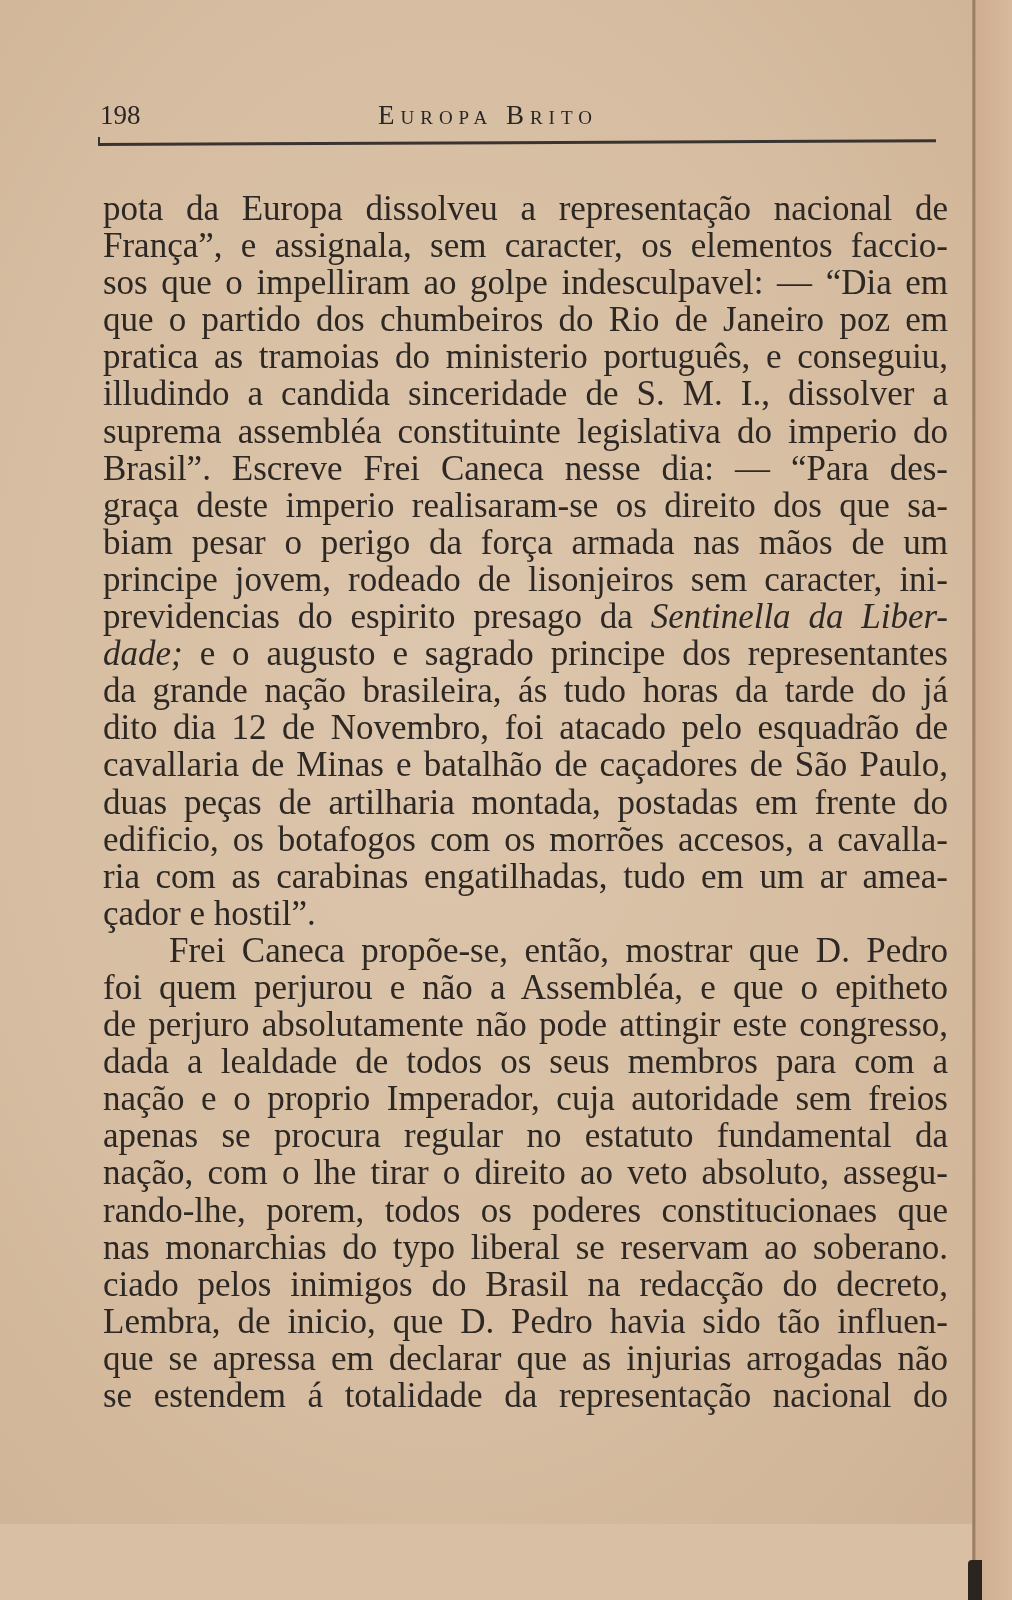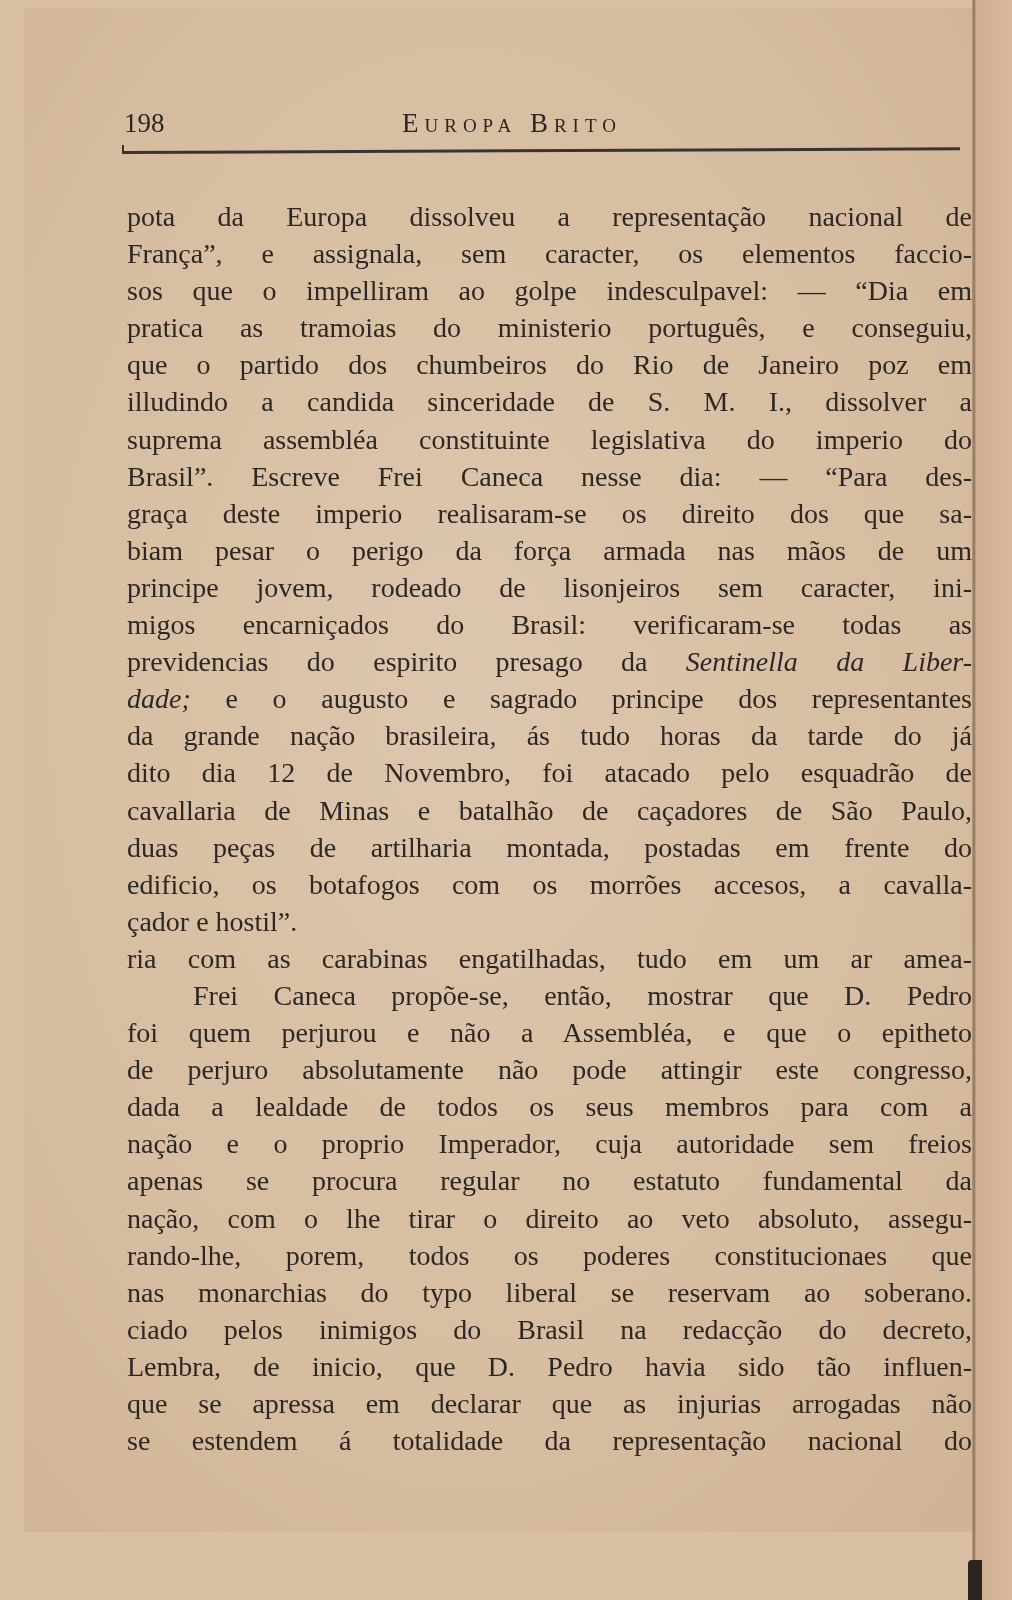--- a/index.html
+++ b/index.html
@@ -9,25 +9,24 @@
     body {
       width: 1012px;
       height: 1600px;
       overflow: hidden;
       background: #d9bfa3;
       position: relative;
     }
     .page {
       position: absolute;
       left: 0;
-      top: 8px;
+      top: 0;
       width: 985px;
       height: 1524px;
       background: radial-gradient(ellipse at 45% 45%, #dcc6ad 0%, #d7bea2 55%, #cfb295 100%);
-      margin-left: 24px;
     }
     .binding-shadow {
       position: absolute;
       left: 972px;
       top: 0;
       width: 4px;
       height: 1600px;
       background: linear-gradient(to right, #b99a7c, #8f735b, #c7a98c);
     }
     .next-page {
@@ -87,21 +86,21 @@
       width: 2px;
       height: 8px;
       background: #3a3430;
     }
     .body-text {
       position: absolute;
       left: 103px;
       top: 190px;
       width: 845px;
       font-family: "Liberation Serif", "DejaVu Serif", serif;
-      font-size: 28px;
+      font-size: 35px;
       color: #2e2824;
     }
     .line {
       display: block;
       height: 37.1px;
       line-height: 37px;
       white-space: nowrap;
       text-align: justify;
       text-align-last: justify;
     }
@@ -121,38 +120,37 @@
     <span class="page-number">198</span>
     <span class="running-head">Europa Brito</span>
   </div>
   <div class="rule-tick"></div>
   <div class="rule"></div>
 
   <div class="body-text">
     <span class="line">pota da Europa dissolveu a representação nacional de</span>
     <span class="line">França”, e assignala, sem caracter, os elementos faccio-</span>
     <span class="line">sos que o impelliram ao golpe indesculpavel: — “Dia em</span>
+    <span class="line">que o partido dos chumbeiros do Rio de Janeiro poz em</span>
     <span class="line">pratica as tramoias do ministerio português, e conseguiu,</span>
-    <span class="line">que o partido dos chumbeiros do Rio de Janeiro poz em</span>
     <span class="line">illudindo a candida sinceridade de S. M. I., dissolver a</span>
     <span class="line">suprema assembléa constituinte legislativa do imperio do</span>
     <span class="line">Brasil”. Escreve Frei Caneca nesse dia: — “Para des-</span>
     <span class="line">graça deste imperio realisaram-se os direito dos que sa-</span>
     <span class="line">biam pesar o perigo da força armada nas mãos de um</span>
     <span class="line">principe jovem, rodeado de lisonjeiros sem caracter, ini-</span>
-    <span class="line">migos encarniçados do Brasil: verificaram-se todas as</span>
     <span class="line"><span>previdencias do espirito presago da </span><em>Sentinella da Liber-</em></span>
     <span class="line"><em>dade;</em><span> e o augusto e sagrado principe dos representantes</span></span>
     <span class="line">da grande nação brasileira, ás tudo horas da tarde do já</span>
     <span class="line">dito dia 12 de Novembro, foi atacado pelo esquadrão de</span>
     <span class="line">cavallaria de Minas e batalhão de caçadores de São Paulo,</span>
     <span class="line">duas peças de artilharia montada, postadas em frente do</span>
     <span class="line">edificio, os botafogos com os morrões accesos, a cavalla-</span>
+    <span class="line">ria com as carabinas engatilhadas, tudo em um ar amea-</span>
     <span class="line last">çador e hostil”.</span>
-    <span class="line">ria com as carabinas engatilhadas, tudo em um ar amea-</span>
     <span class="line indent">Frei Caneca propõe-se, então, mostrar que D. Pedro</span>
     <span class="line">foi quem perjurou e não a Assembléa, e que o epitheto</span>
     <span class="line">de perjuro absolutamente não pode attingir este congresso,</span>
     <span class="line">dada a lealdade de todos os seus membros para com a</span>
     <span class="line">nação e o proprio Imperador, cuja autoridade sem freios</span>
     <span class="line">apenas se procura regular no estatuto fundamental da</span>
     <span class="line">nação, com o lhe tirar o direito ao veto absoluto, assegu-</span>
     <span class="line">rando-lhe, porem, todos os poderes constitucionaes que</span>
     <span class="line">nas monarchias do typo liberal se reservam ao soberano.</span>
     <span class="line">ciado pelos inimigos do Brasil na redacção do decreto,</span>

